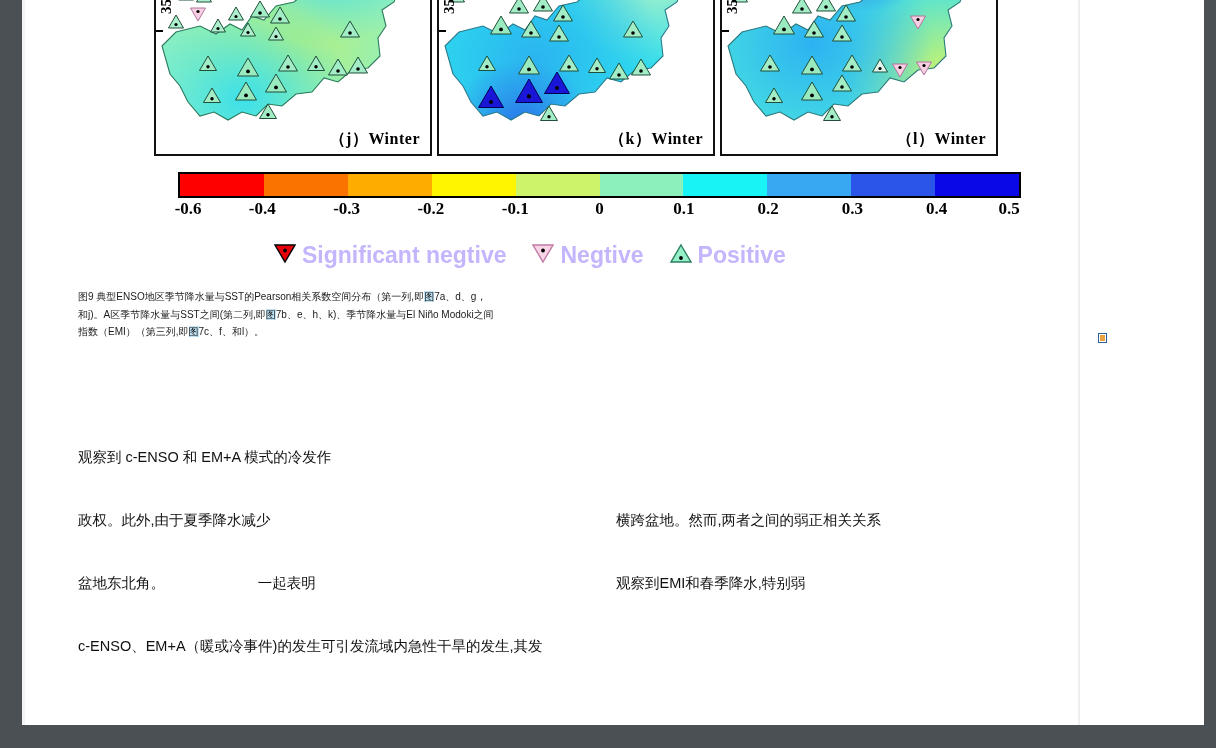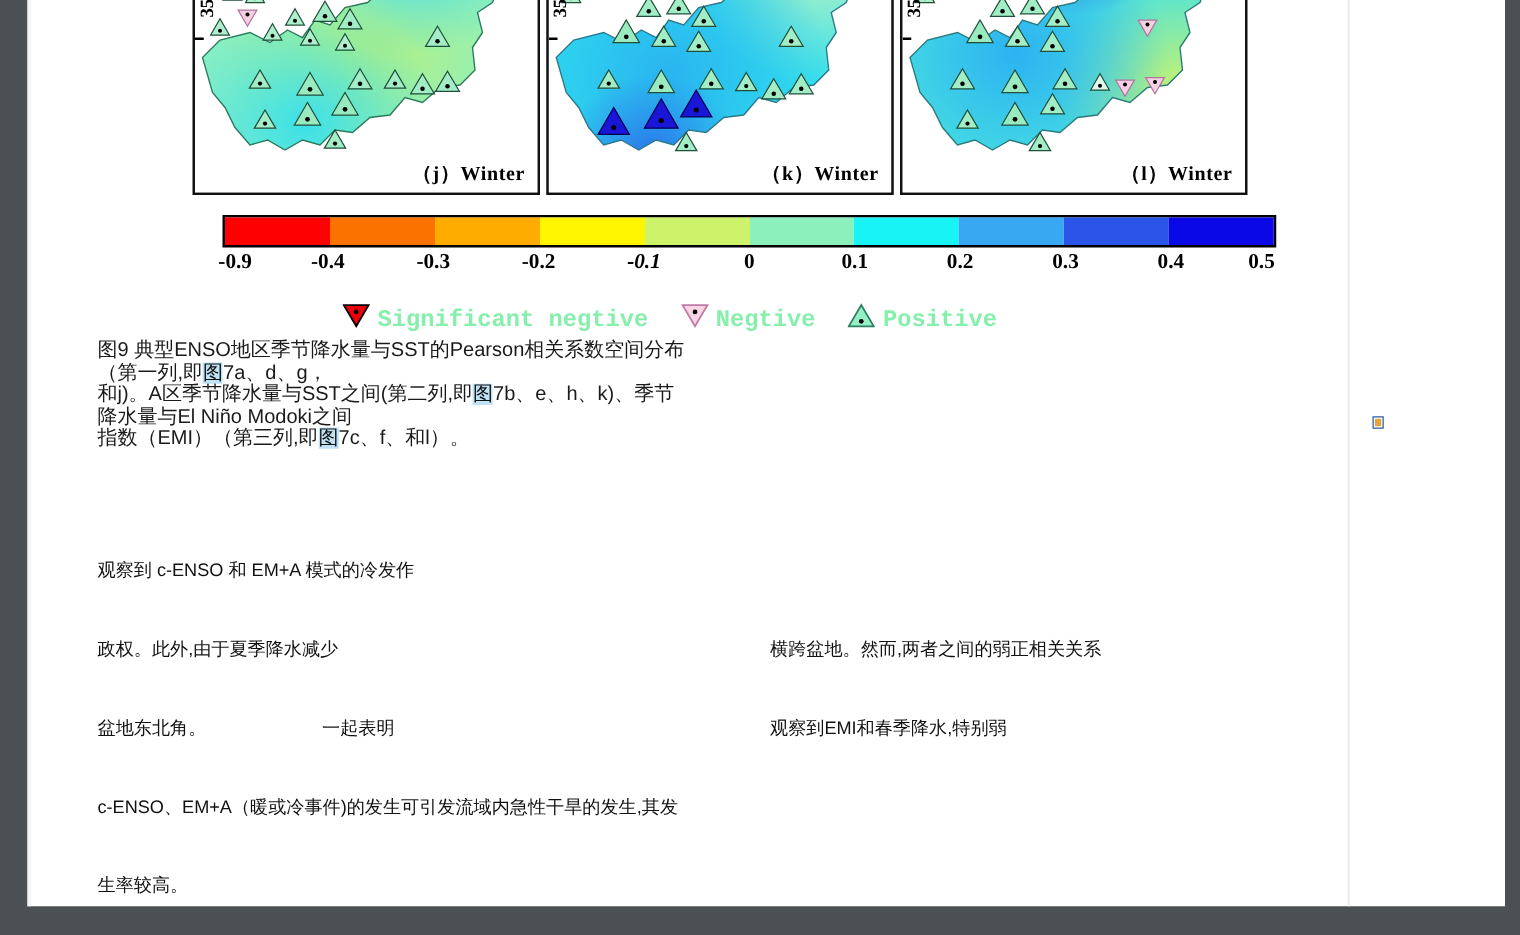--- a/index.html
+++ b/index.html
@@ -111,34 +111,34 @@
   #symbol-legend {
     position: absolute;
     left: 268px; top: 242px;
     display: flex;
     align-items: center;
     gap: 0px;
   }
   .legend-item { display:flex; align-items:center; }
   .legend-item .glyph { width: 34px; text-align:center; }
   .legend-item .ltext {
-    font-family: Liberation Mono, monospace;
+    font-family: Liberation Sans, sans-serif;
     font-weight: bold;
-    font-size: 19px;
-    color: #86efac;
+    font-size: 23px;
+    color: #c4b5fd;
     white-space: nowrap;
     padding-right: 20px;
   }
 
   
   #caption {
     position: absolute;
-    left: 78px; top: 272px;
+    left: 78px; top: 288px;
     width: 470px;
-    font-size: 16px;
+    font-size: 10px;
     line-height: 17.5px;
     color: #1a1a1a;
     letter-spacing: 0px;
   }
   .hl { background: #bfe3f5; color:#111; }
   .lk { color: #ffffff; }
 
   
   .col {
     position: absolute;
@@ -650,25 +650,25 @@
         <div style="background: rgb(255, 172, 0);"></div>
         <div style="background: rgb(255, 245, 0);"></div>
         <div style="background: rgb(204, 243, 106);"></div>
         <div style="background: rgb(140, 240, 189);"></div>
         <div style="background: rgb(24, 243, 246);"></div>
         <div style="background: rgb(56, 168, 242);"></div>
         <div style="background: rgb(42, 85, 232);"></div>
         <div style="background: rgb(11, 8, 232);"></div>
       </div>
     <div id="colorbar-ticks">
-        <span style="left: 1.2%;">-0.9</span>
+        <span style="left: 1.2%;">-0.6</span>
         <span style="left: 10%;">-0.4</span>
         <span style="left: 20%;">-0.3</span>
         <span style="left: 30%;">-0.2</span>
-        <span style="left: 40%; font-style: italic;">-0.1</span>
+        <span style="left: 40%;">-0.1</span>
         <span style="left: 50%;">0</span>
         <span style="left: 60%;">0.1</span>
         <span style="left: 70%;">0.2</span>
         <span style="left: 80%;">0.3</span>
         <span style="left: 90%;">0.4</span>
         <span style="left: 98.6%;">0.5</span>
       </div>
   </div>
 
   <div id="symbol-legend">
@@ -700,21 +700,20 @@
     <div><span>和j)。A区季节降水量与SST之间(第二列,即</span><span class="hl">图</span><span>7b、e、h、k)、季节降水量与El Niño Modoki之间</span></div>
     <div><span>指数（EMI）（第三列,即</span><span class="hl">图</span><span>7c、f、和l）。</span></div>
   </div>
 
   <div class="col" id="col-left">
     <div class="para">
       <div>观察到 c-ENSO 和 EM+A 模式的冷发作</div>
       <div>政权。此外,由于夏季降水减少</div>
       <div><span>盆地东北角。</span><span class="lk">无花果。</span><span class="lk"> 7和8</span><span>一起表明</span></div>
       <div>c-ENSO、EM+A（暖或冷事件)的发生可引发流域内急性干旱的发生,其发</div>
-      <div>生率较高。</div>
       
       
     </div>
     
     
     
     
   </div>
 
   <div class="col" id="col-right">

